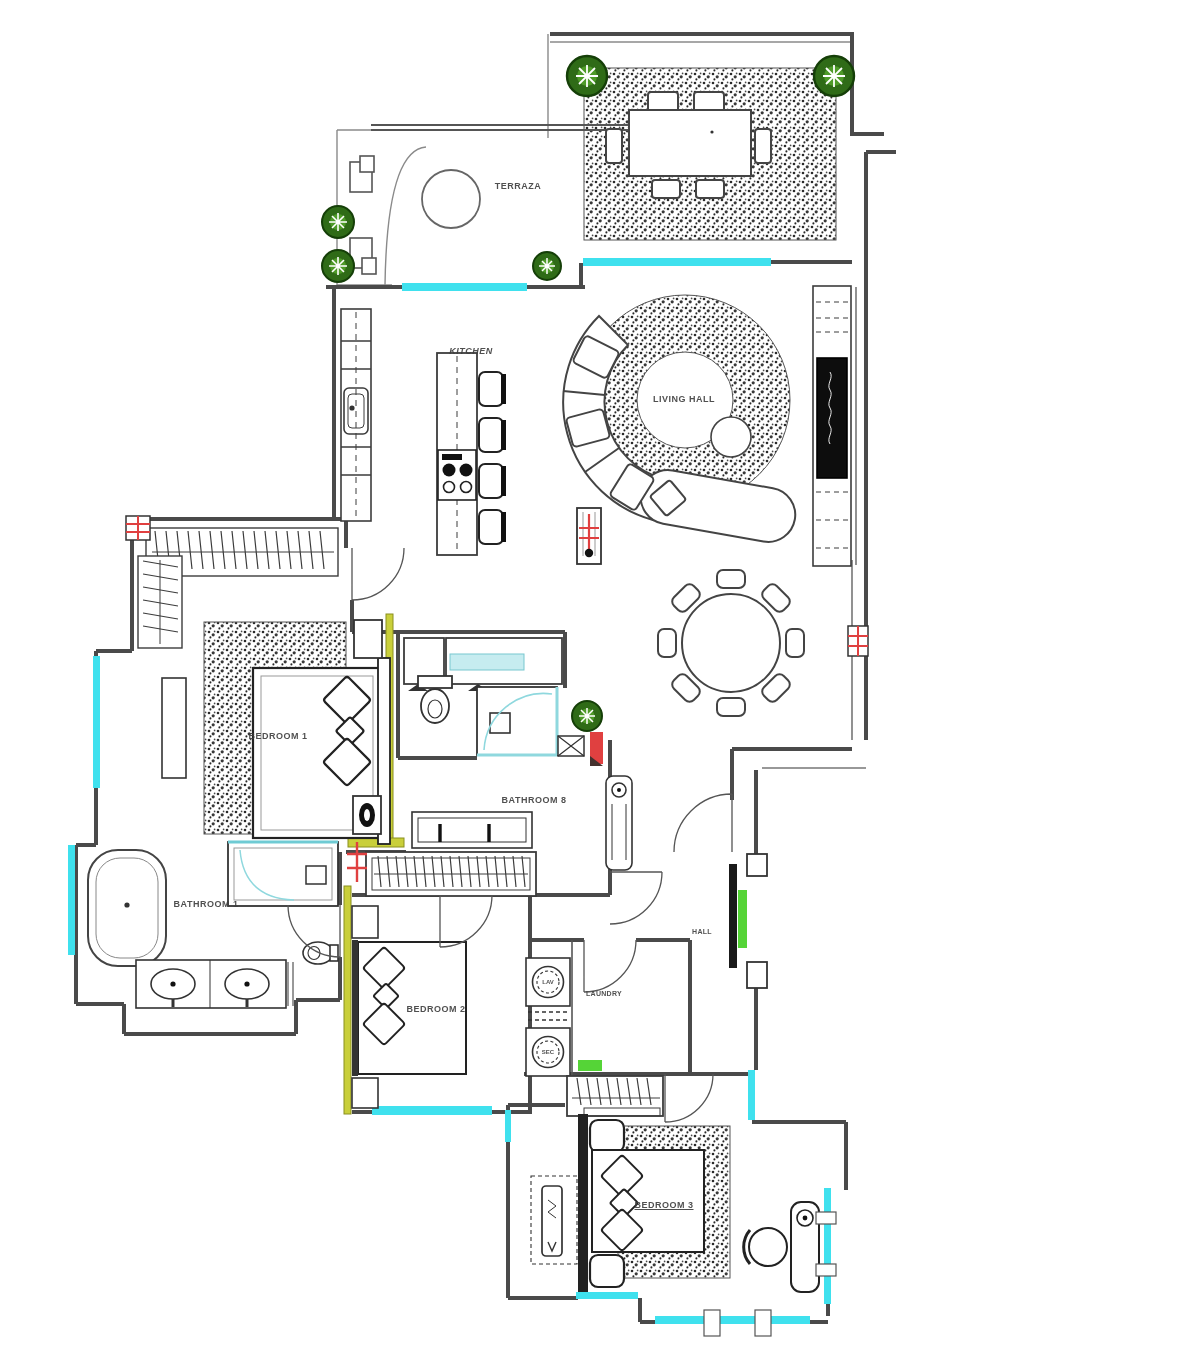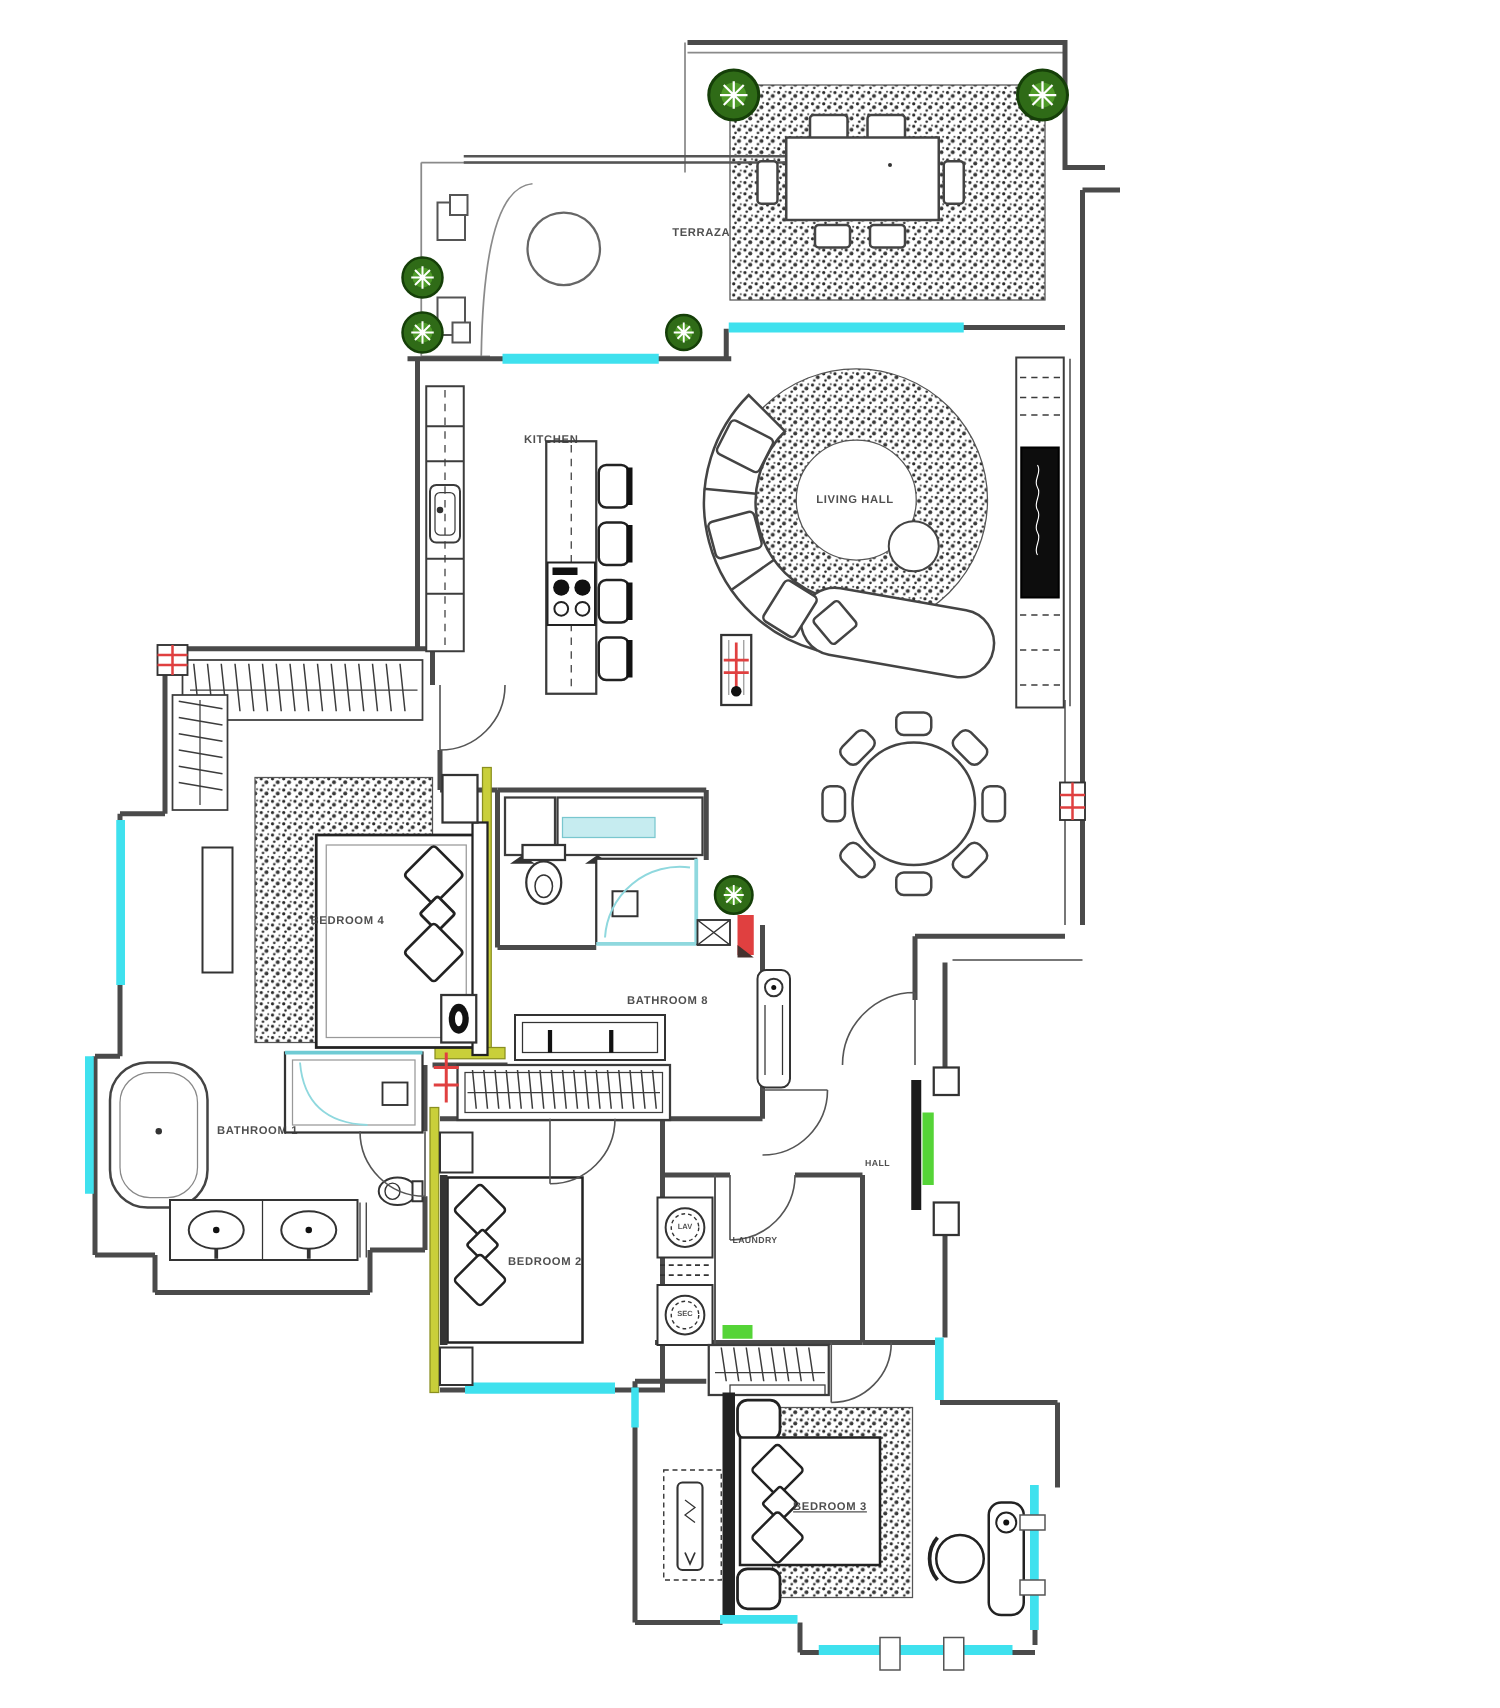--- a/index.html
+++ b/index.html
@@ -426,24 +426,24 @@
           <path d="M-11,0 H11 M0,-11 V11 M-8,-8 L8,8 M-8,8 L8,-8" stroke="#fff" stroke-width="1.8"></path>
         </g>
     <g transform="translate(587,716)">
           <circle r="15" fill="#2f6b17" stroke="#153f08" stroke-width="2"></circle>
           <circle r="7.5" fill="#4e9a28"></circle>
           <path d="M-8,0 H8 M0,-8 V8 M-6,-6 L6,6 M-6,6 L6,-6" stroke="#fff" stroke-width="1.5"></path>
         </g>
   </g>
 </svg>
 
-  <span class="lbl" style="left:561px;top:186px;">TERRAZA</span>
-  <span class="lbl" style="left:441px;top:351px;">KITCHEN</span>
+  <span class="lbl" style="left:518px;top:186px;">TERRAZA</span>
+  <span class="lbl" style="left:471px;top:351px;font-style:italic;">KITCHEN</span>
   <span class="lbl" style="left:684px;top:399px;">LIVING HALL</span>
-  <span class="lbl" style="left:278px;top:736px;">BEDROOM 4</span>
+  <span class="lbl" style="left:278px;top:736px;">BEDROOM 1</span>
   <span class="lbl" style="left:534px;top:800px;">BATHROOM 8</span>
   <span class="lbl" style="left:206px;top:904px;">BATHROOM 1</span>
   <span class="lbl" style="left:436px;top:997px;margin-top:12px;">BEDROOM 2</span>
   <span class="lbl xs" style="left:604px;top:993px;">LAUNDRY</span>
   <span class="lbl xs" style="left:702px;top:931px;">HALL</span>
   <span class="lbl" style="left:664px;top:1205px;text-decoration:underline;">BEDROOM 3</span>
   <span class="lbl sm" style="left:548px;top:982px;">LAV</span>
   <span class="lbl sm" style="left:548px;top:1052px;">SEC</span>
 </div>
 

